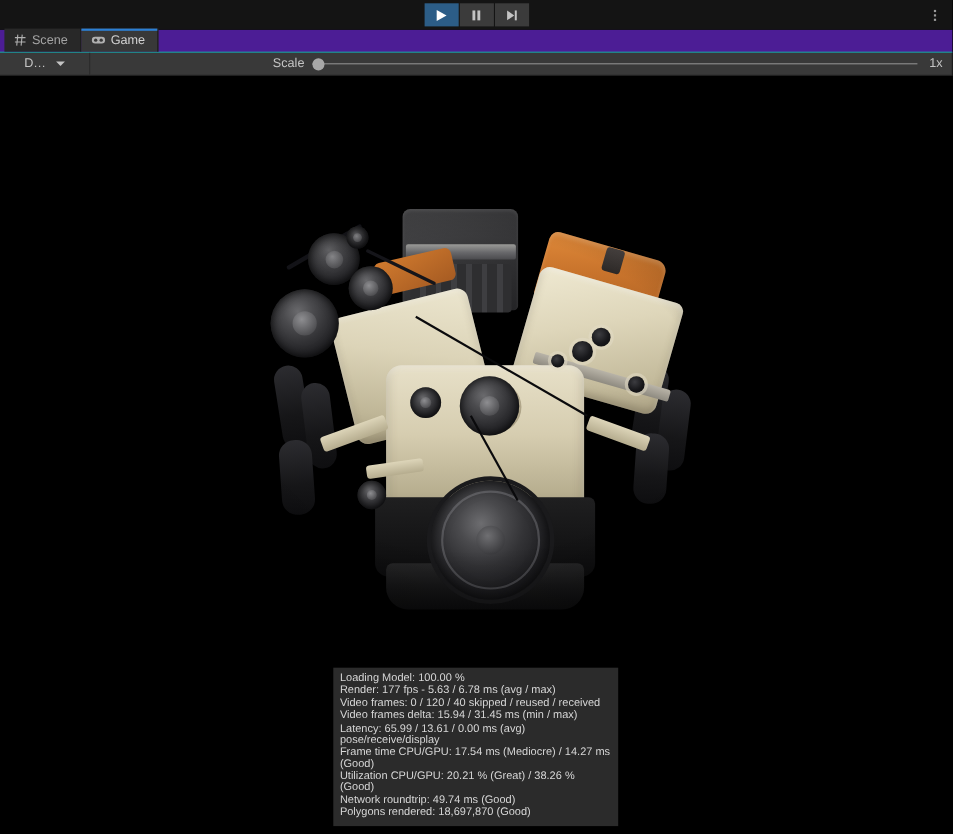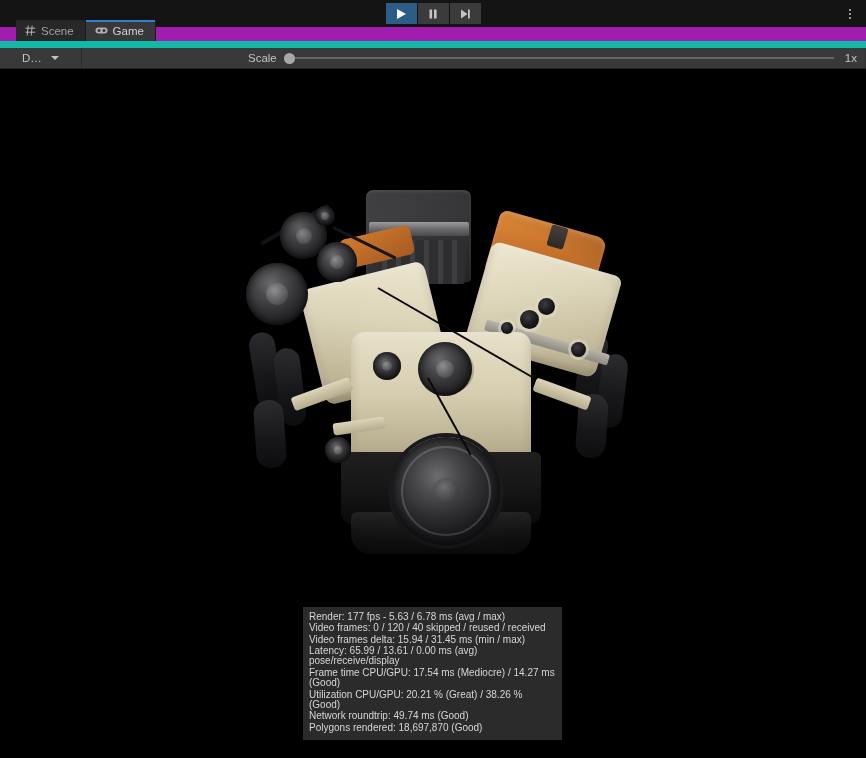--- a/index.html
+++ b/index.html
@@ -38,25 +38,25 @@
     position:absolute; right:7px; top:0;
     height:27px; width:18px;
     display:flex; flex-direction:column; align-items:center; justify-content:center;
     gap:2px; cursor:pointer;
   }
   .kebab i{ width:2px; height:2px; background:#9a9a9a; display:block; }
 
   
   .tabstrip{
     height:21px;
-    background:#a21caf;
+    background:#4c1d95;
     display:flex;
     align-items:flex-end;
-    padding-left:16px;
-    border-bottom:7px solid #14b8a6;
+    padding-left:4px;
+    border-bottom:1px solid #14b8a6;
   }
   .tab{
     height:21px;
     display:flex; align-items:center; gap:5px;
     padding:0 11px 0 9px;
     font-size:11.5px;
     color:#a3a3a3;
     background:#282828;
     cursor:pointer;
     position:relative;
@@ -518,20 +518,21 @@
     <div class="p port" id="port-c"></div>
     <div class="p port" id="port-d"></div>
 
     <div class="wire" id="wire-1"></div>
     <div class="wire" id="wire-2"></div>
   </div>
 
   <div class="vignette"></div>
 
   <div class="stats">
+    <div>Loading Model: 100.00 %</div>
     <div>Render: 177 fps - 5.63 / 6.78 ms (avg / max)</div>
     <div>Video frames: 0 / 120 / 40 skipped / reused / received</div>
     <div>Video frames delta: 15.94 / 31.45 ms (min / max)</div>
     <div>Latency: 65.99 / 13.61 / 0.00 ms (avg) pose/receive/display</div>
     <div>Frame time CPU/GPU: 17.54 ms (Mediocre) / 14.27 ms (Good)</div>
     <div>Utilization CPU/GPU: 20.21 % (Great) / 38.26 % (Good)</div>
     <div>Network roundtrip: 49.74 ms (Good)</div>
     <div>Polygons rendered: 18,697,870 (Good)</div>
   </div>
 </div>

